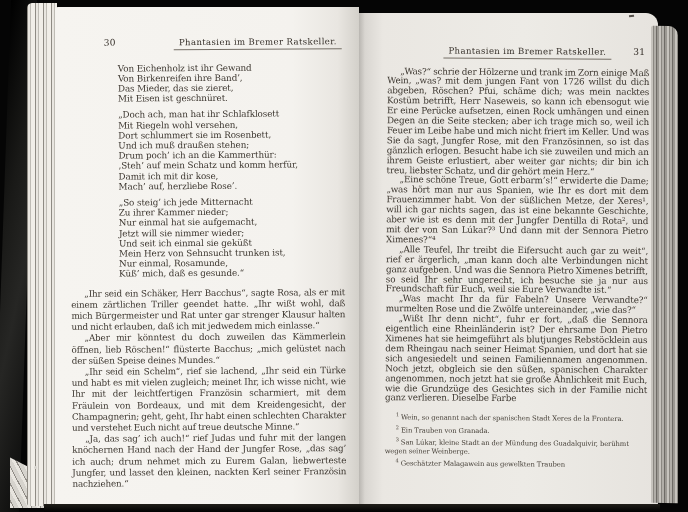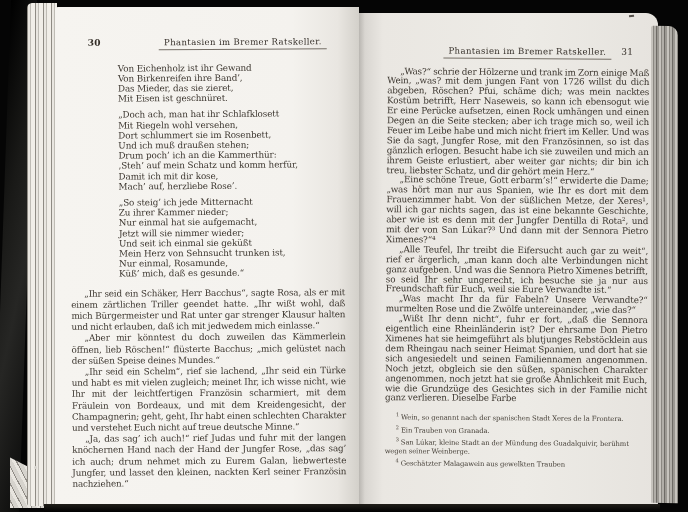--- a/index.html
+++ b/index.html
@@ -36,24 +36,24 @@
   .bottom-shadow{position:absolute;left:44px;top:504px;width:616px;height:8px;
     background:linear-gradient(#211f1a,#000);}
 
   
   .inner{position:absolute;inset:0;box-sizing:border-box;}
   .inner-left{padding:30px 14px 0 16px;transform:rotate(-0.35deg);}
   .inner-right{padding:33px 10px 0 27px;transform:rotate(0.4deg);}
 
   .head{position:relative;display:flex;align-items:baseline;font-size:8.5px;color:#332d27;letter-spacing:0.4px;}
   .pagenum{font-size:9px;}
-  .head-left .pagenum{margin-left:18px;font-weight:bold;}
+  .head-left .pagenum{margin-left:34px;}
   .head-left .head-title{margin-left:58px;}
   .head-right .head-title{margin-left:56px;}
-  .head-right .pagenum{margin-left:auto;margin-right:16px;}
+  .head-right .pagenum{margin-left:auto;margin-right:4px;}
   .head-title{border-bottom:1px solid #756f67;padding:0 5px 1.5px;white-space:nowrap;}
 
   .poem{margin:13px 0 0 48px;font-size:8.8px;line-height:10.2px;letter-spacing:-0.1px;}
   .stanza{margin-bottom:6px;}
   .poem-line{white-space:nowrap;}
 
   .body-text{font-size:8.8px;line-height:11.2px;text-align:justify;letter-spacing:-0.15px;word-spacing:-0.4px;}
   .body-text-r{font-size:8.8px;line-height:9.9px;}
   .para{text-indent:13px;margin:0;}
   .prose-left{margin-top:9px;}

